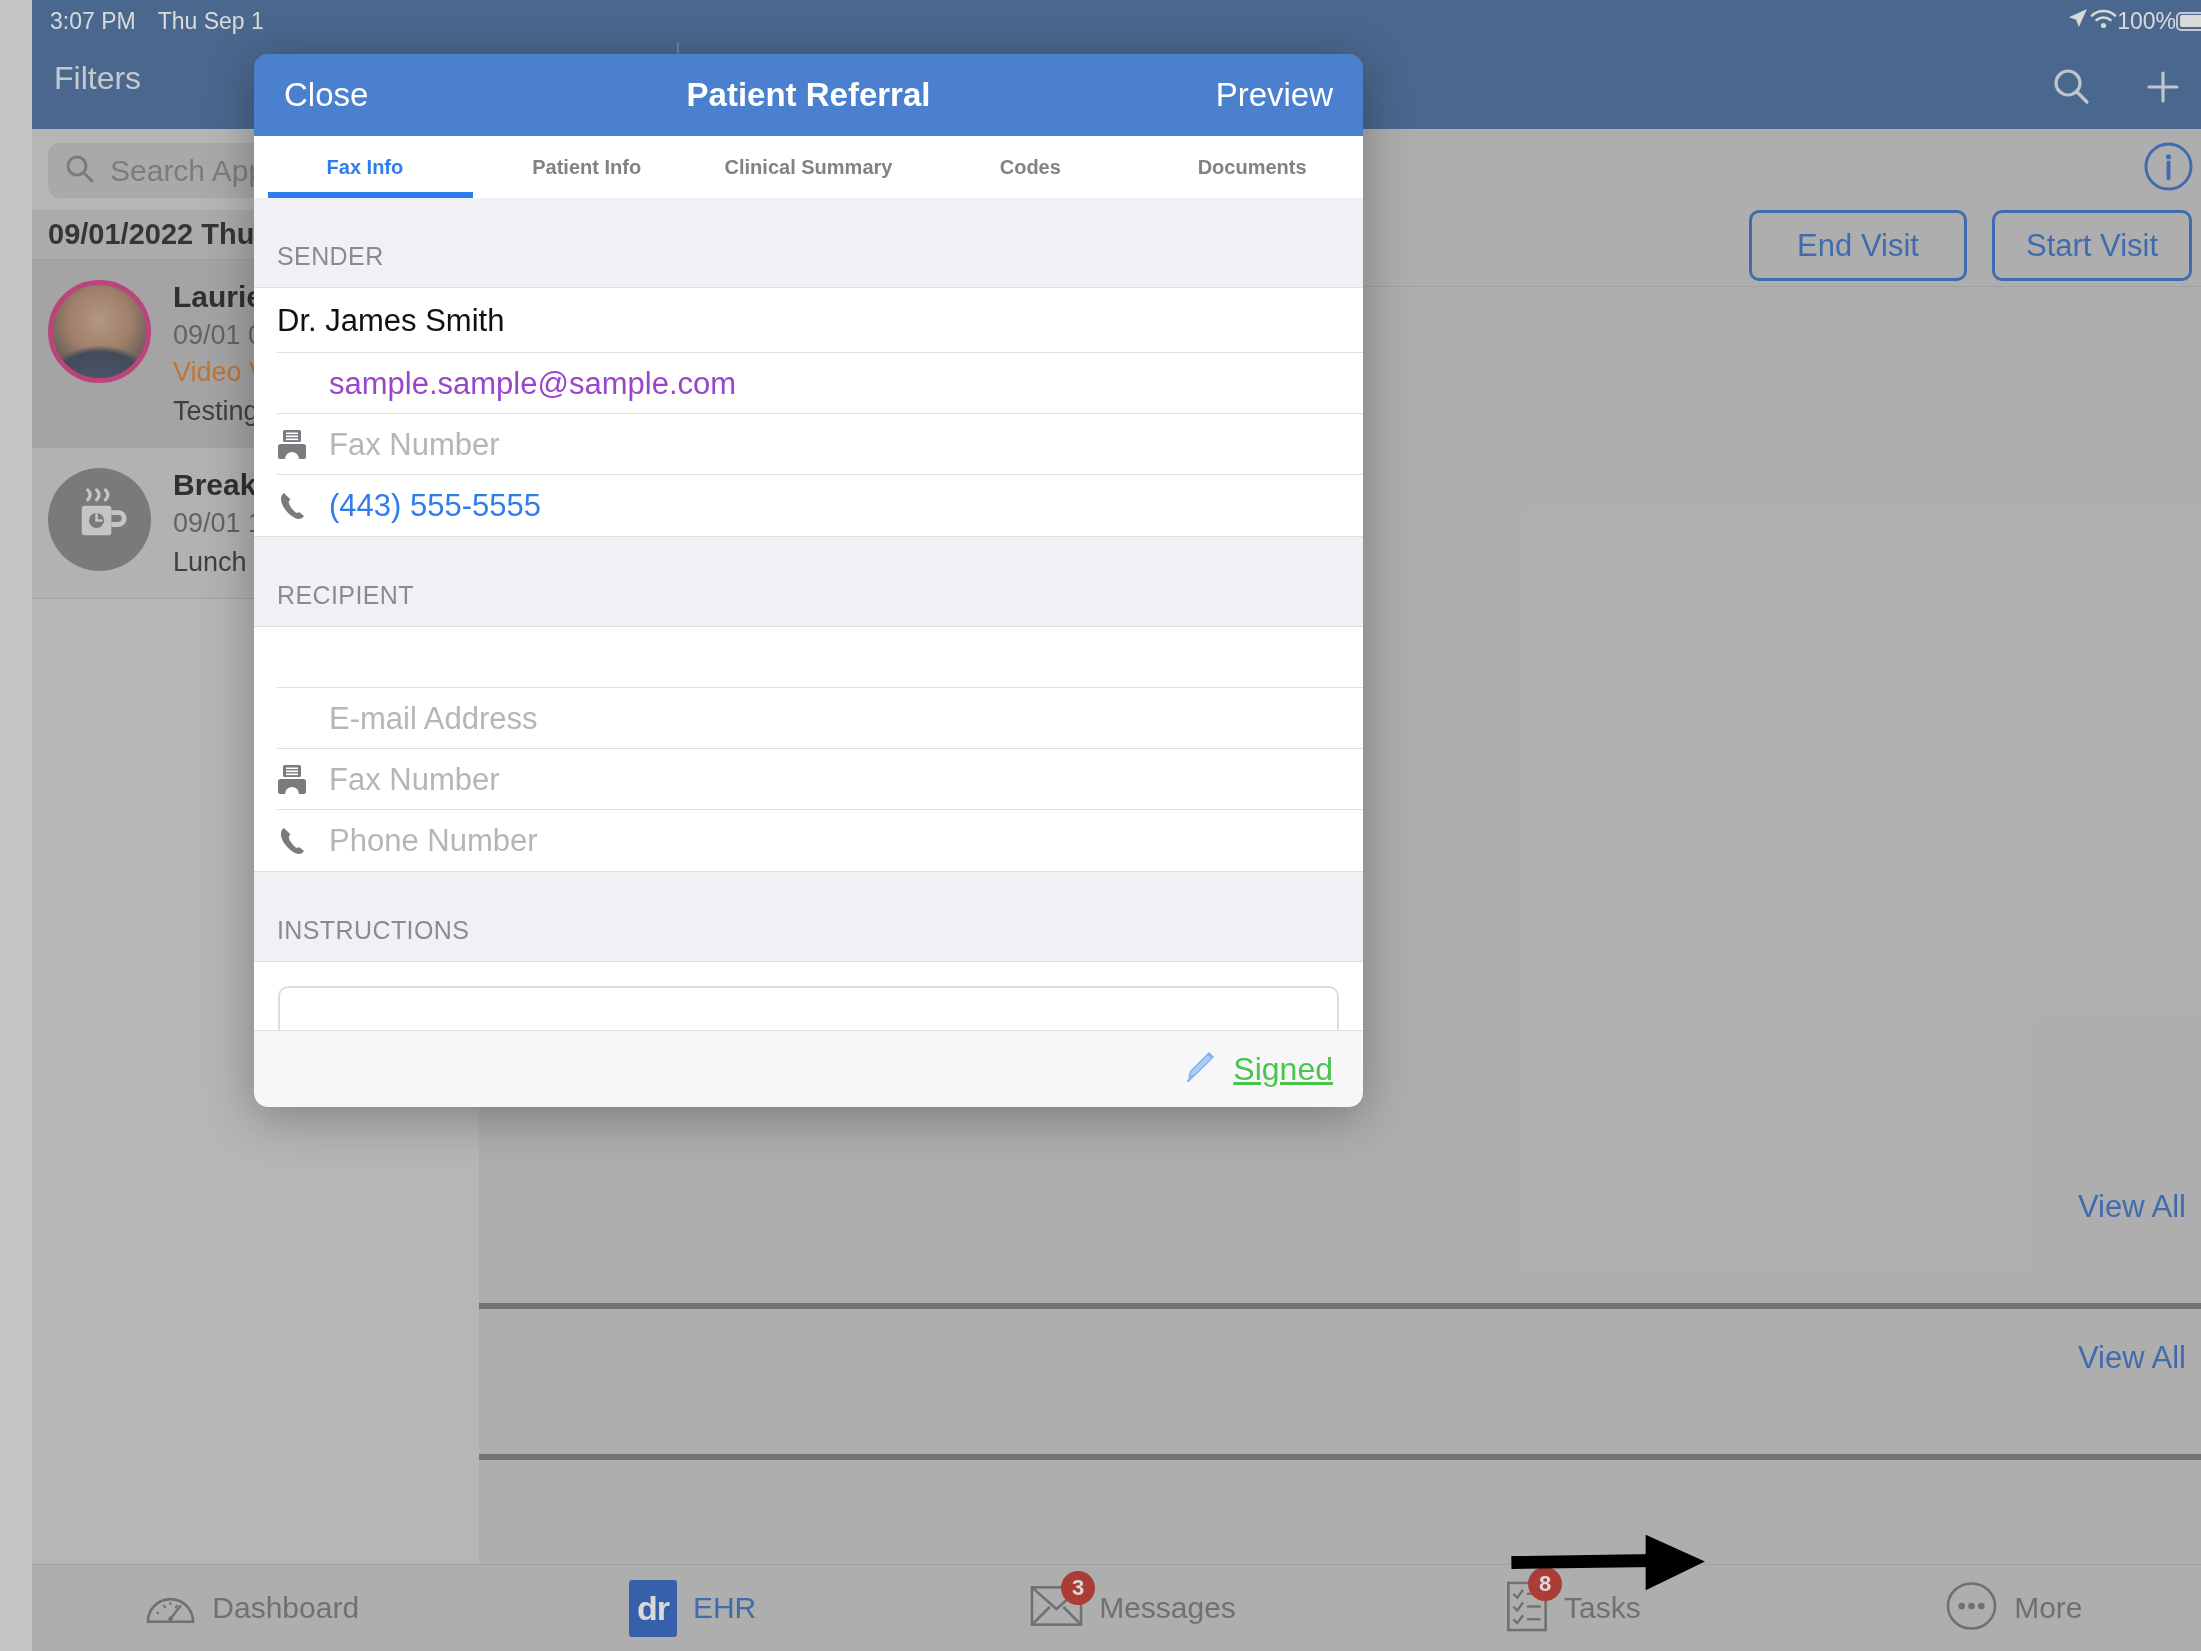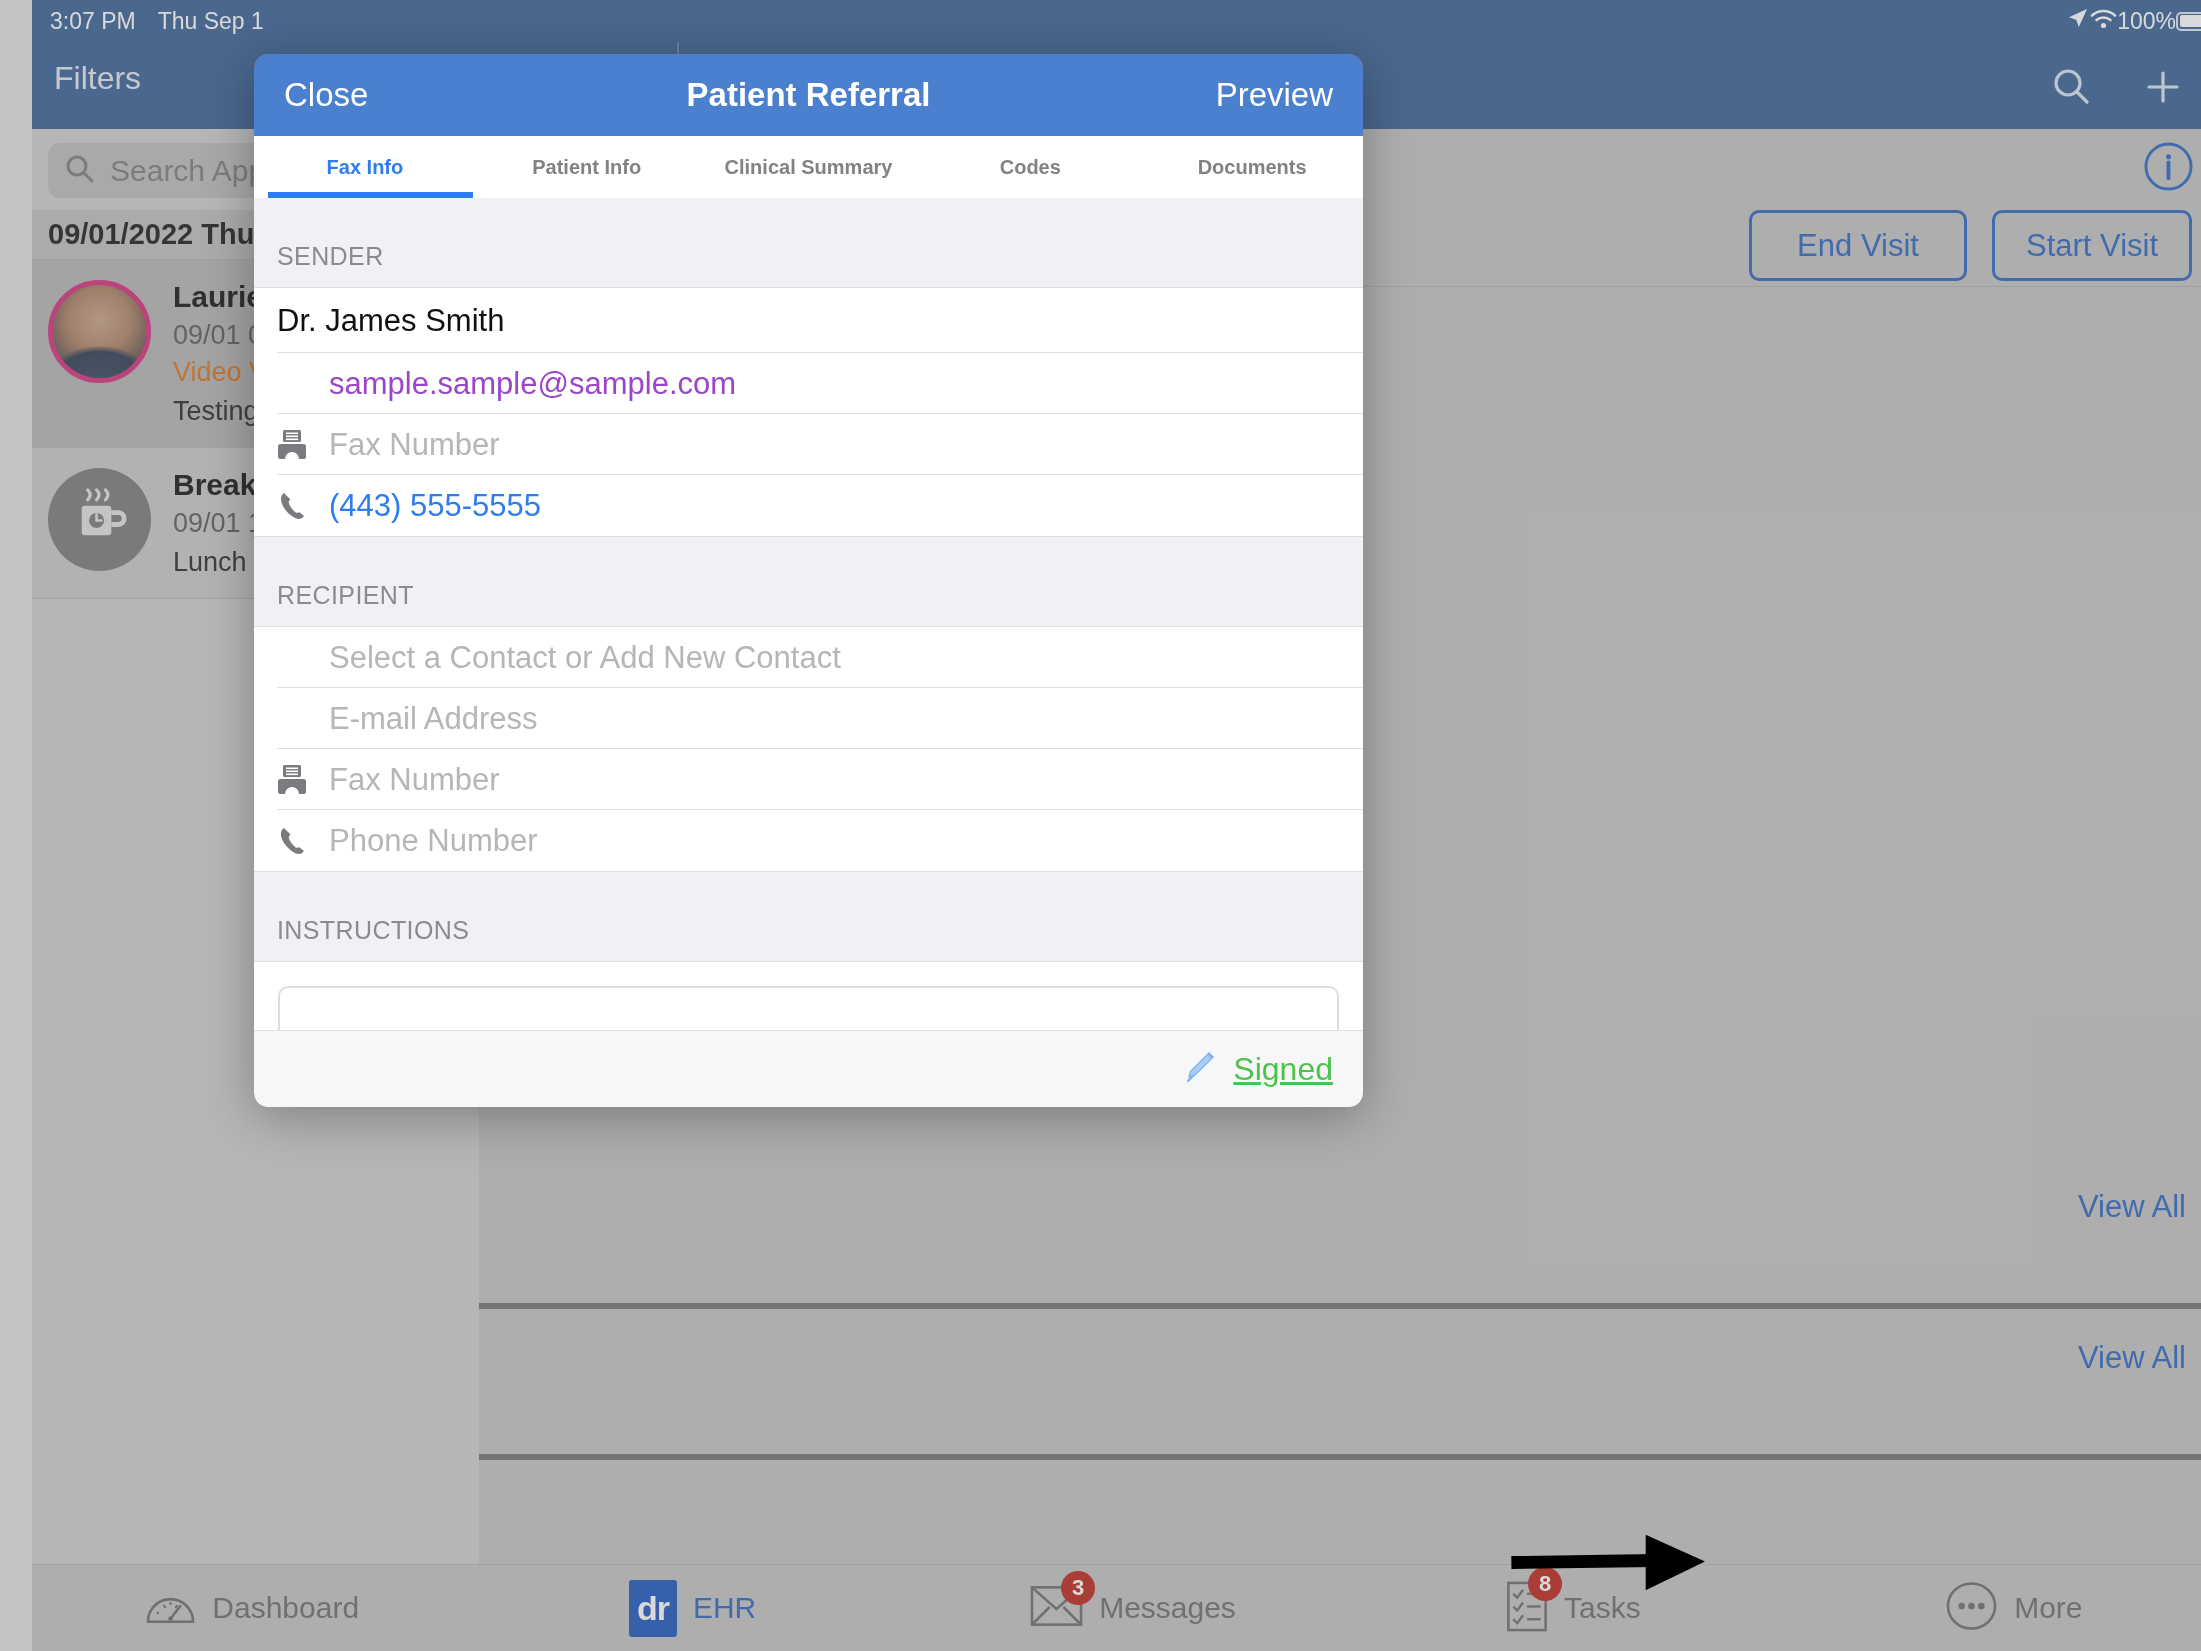--- a/index.html
+++ b/index.html
@@ -414,21 +414,20 @@
             <path d="M7 3 c-3 2 -4 6 -2 11 c2 5 7 11 13 14 c4 2 7 1 9 -2 l-5 -4 c-1.5 1.5 -3 1 -5 -1 c-2.5 -2.5 -4.5 -5.5 -5 -7.5 c-0.5 -2 0 -3 1.5 -4 Z" fill="#7a7a7f"></path>
           </svg>
         </span>
         <span class="ftxt link-blue">(443) 555-5555</span>
       </div>
 
       <div class="sect-hdr">RECIPIENT</div>
 
       <div class="frow">
         <span class="fico empty"></span>
-        <span class="ftxt ph">Select a Contact or Add New Contact</span>
         <div class="fsep"></div>
       </div>
 
       <div class="frow">
         <span class="fico empty"></span>
         <span class="ftxt ph">E-mail Address</span>
         <div class="fsep"></div>
       </div>
 
       <div class="frow">

